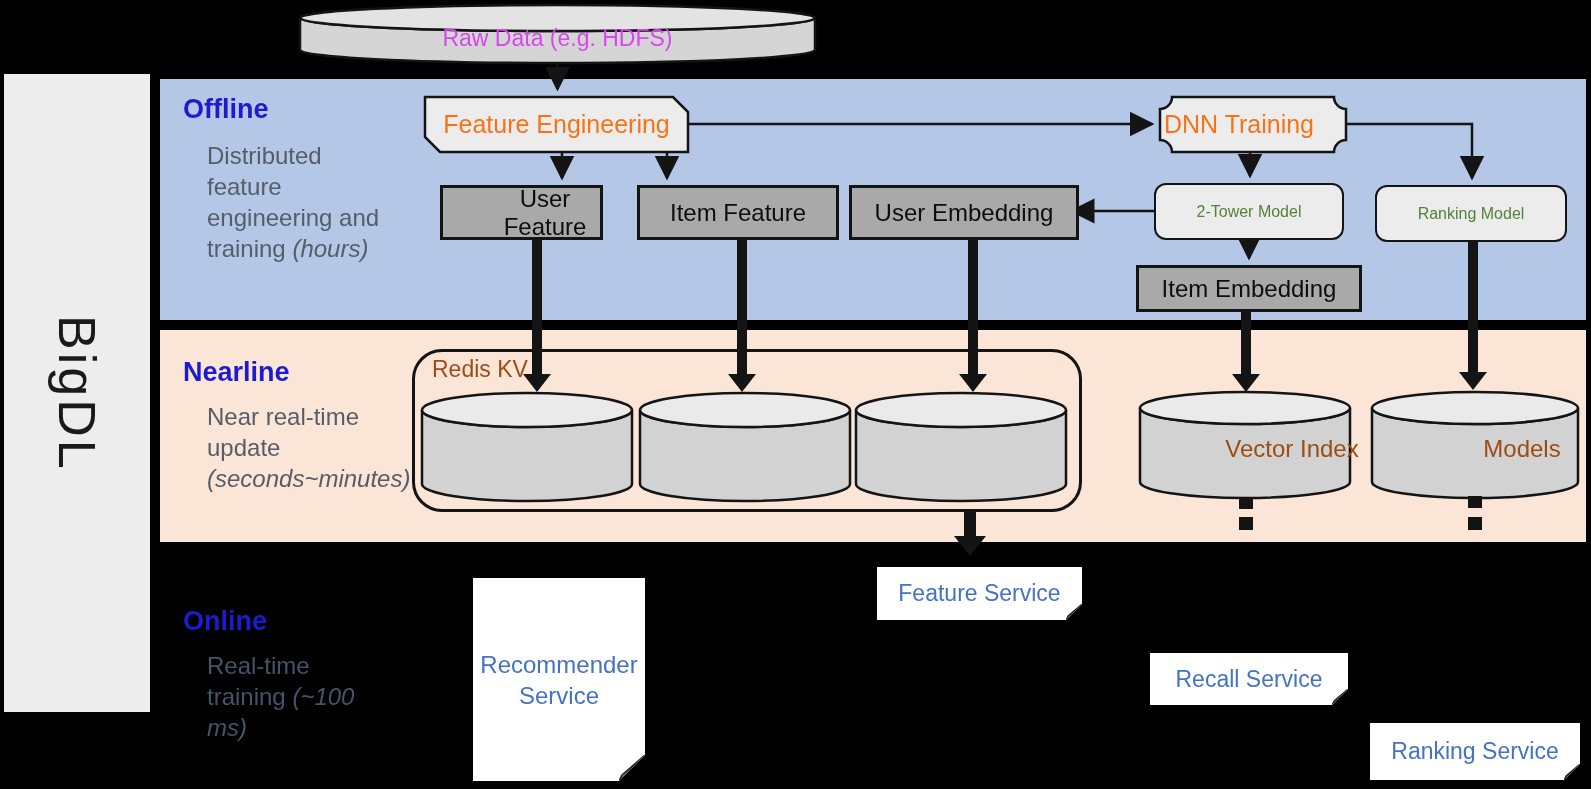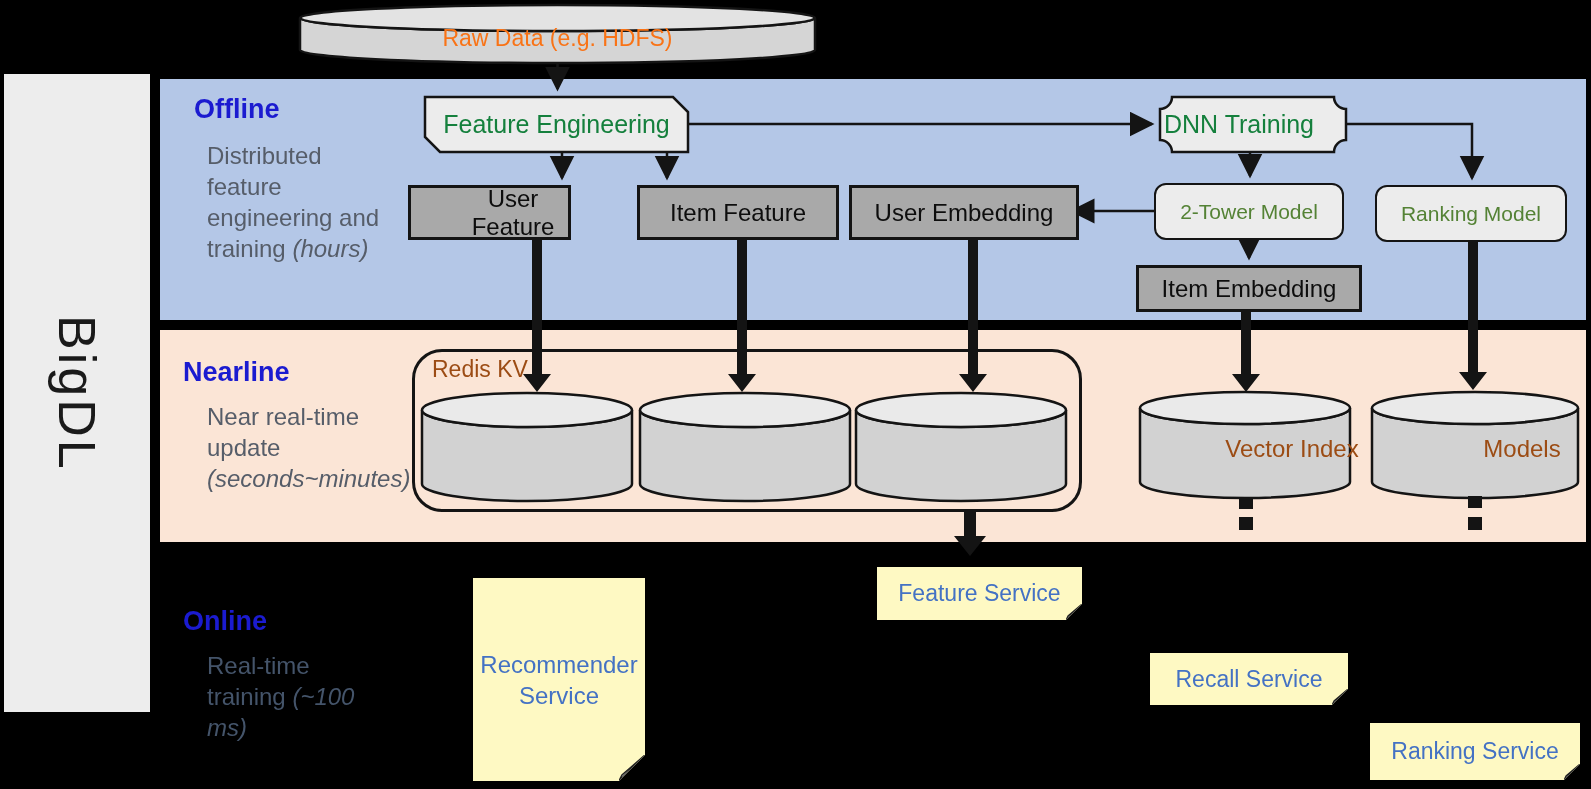--- a/index.html
+++ b/index.html
@@ -21,32 +21,32 @@
   .band{left:160px;width:1426px;}
   .band.blue{top:79px;height:241px;background:#b4c7e7;}
   .band.orange{top:330px;height:212px;background:#fbe5d6;}
   .band-title{font-weight:700;font-size:27px;color:#1b1bd0;}
   .band-desc{font-size:24px;line-height:31px;color:#565d69;margin-left:24px;}
   .band-desc i{font-style:italic;}
   .band-desc.online{color:#44546a;}
   
   .node{display:flex;align-items:center;justify-content:center;text-align:center;box-sizing:border-box;}
   .gbox{background:#a9a9a9;border:3px solid #141414;font-size:24px;color:#0d0d0d;}
-  .rbox{background:#ececec;border:2.5px solid #141414;border-radius:12px;font-size:21px;color:#548235;}
-  .shape-label{font-size:25px;color:#15803d;}
+  .rbox{background:#ececec;border:2.5px solid #141414;border-radius:12px;font-size:16px;color:#548235;}
+  .shape-label{font-size:25px;color:#f97316;}
   .storage-label{font-size:24px;color:#9c4c14;margin-left:47px;}
   .redis-label{font-size:23px;color:#9c4c14;font-weight:500;}
   
   .redis-container{
     left:412px;top:349px;width:670px;height:163px;box-sizing:border-box;
     border:3px solid #141414;border-radius:30px;background:transparent;
   }
   
   .doc{
-    background:#fef9c3;color:#4472c4;font-size:23px;
+    background:#ffffff;color:#4472c4;font-size:23px;
     display:flex;align-items:center;justify-content:center;text-align:center;
     clip-path:polygon(0 0,100% 0,100% calc(100% - 16px),calc(100% - 16px) 100%,0 100%);
   }
   .doc.big{
     font-size:24px;line-height:31px;
     clip-path:polygon(0 0,100% 0,100% calc(100% - 26px),calc(100% - 26px) 100%,0 100%);
   }
   .fold{position:absolute;right:0;bottom:0;}
   svg.layer{left:0;top:0;pointer-events:none;}
 </style>
@@ -128,44 +128,44 @@
     </g>
 
     <g fill="#141414">
       <rect x="1239" y="497" width="14" height="12"></rect>
       <rect x="1239" y="517" width="14" height="13"></rect>
       <rect x="1468" y="496" width="14" height="12"></rect>
       <rect x="1468" y="517" width="14" height="13"></rect>
     </g>
   </svg>
 
-  <div class="abs node" style="left:300px;top:22px;width:515px;height:32px;font-size:23px;color:#f97316;text-align:center;">Raw Data (e.g. HDFS)</div>
-
-  <div class="abs band-title" style="left:194px;top:94px;">Offline</div>
+  <div class="abs node" style="left:300px;top:22px;width:515px;height:32px;font-size:23px;color:#d946ef;text-align:center;">Raw Data (e.g. HDFS)</div>
+
+  <div class="abs band-title" style="left:183px;top:94px;">Offline</div>
   <div class="abs band-desc" style="left:183px;top:140px;width:195px;">
     <span>Distributed feature engineering and training</span>
     <i>(hours)</i>
   </div>
 
   <div class="abs band-title" style="left:183px;top:357px;">Nearline</div>
   <div class="abs band-desc" style="left:183px;top:401px;width:220px;">
     <span>Near real-time update</span>
     <i>(seconds~minutes)</i>
   </div>
 
   <div class="abs band-title" style="left:183px;top:606px;">Online</div>
   <div class="abs band-desc online" style="left:183px;top:650px;width:150px;">
     <span>Real-time training</span>
     <i>(~100 ms)</i>
   </div>
 
   <div class="abs node shape-label" style="left:425px;top:97px;width:263px;height:55px;">Feature Engineering</div>
   <div class="abs node shape-label" style="left:1160px;top:97px;width:158px;height:55px;">DNN Training</div>
 
-  <div class="abs node gbox" style="left:408px;top:185px;width:163px;height:55px;padding-left:47px;">User Feature</div>
+  <div class="abs node gbox" style="left:440px;top:185px;width:163px;height:55px;padding-left:47px;">User Feature</div>
   <div class="abs node gbox" style="left:637px;top:185px;width:202px;height:55px;">Item Feature</div>
   <div class="abs node gbox" style="left:849px;top:185px;width:230px;height:55px;">User Embedding</div>
   <div class="abs node gbox" style="left:1136px;top:265px;width:226px;height:47px;">Item Embedding</div>
 
   <div class="abs node rbox" style="left:1154px;top:183px;width:190px;height:57px;">2-Tower Model</div>
   <div class="abs node rbox" style="left:1375px;top:185px;width:192px;height:57px;">Ranking Model</div>
 
   <div class="abs redis-label" style="left:432px;top:356px;">Redis KV</div>
   <div class="abs node storage-label" style="left:1140px;top:432px;width:210px;height:34px;">Vector Index</div>
   <div class="abs node storage-label" style="left:1372px;top:432px;width:206px;height:34px;">Models</div>

